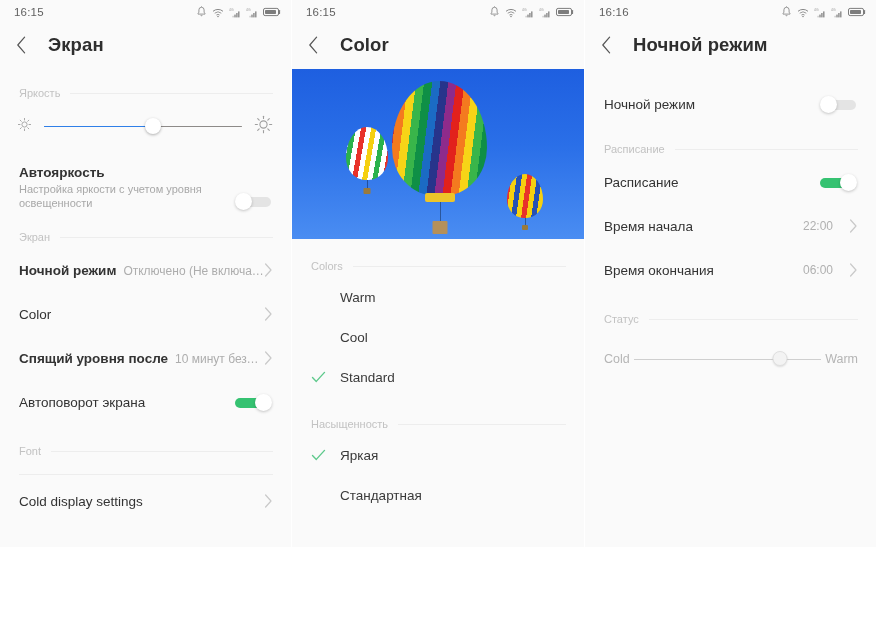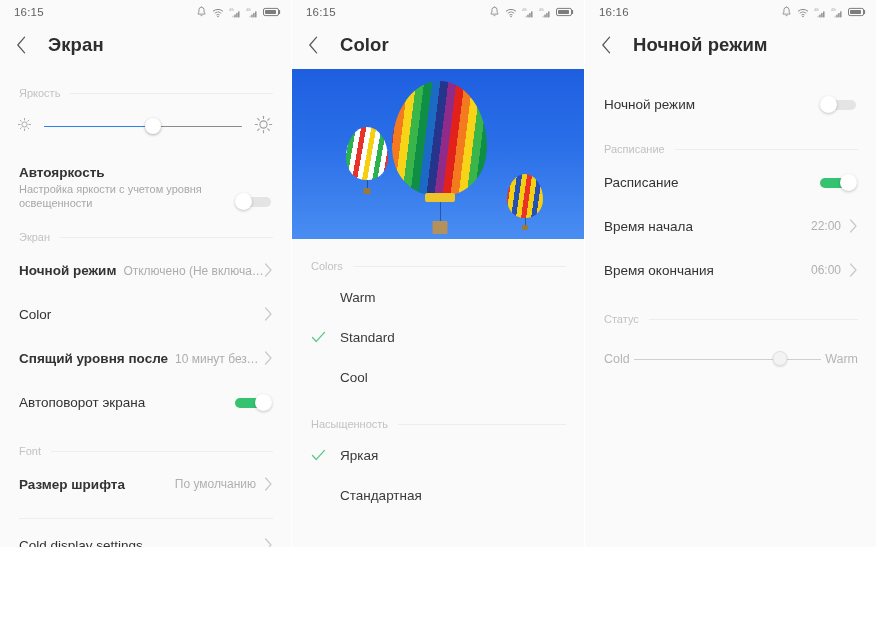--- a/index.html
+++ b/index.html
@@ -76,21 +76,21 @@
   .row-title {
     font-size: 13.5px; color: #333333; white-space: nowrap;
   }
   .row-title.b { font-weight: bold; }
   .row-sub-inline {
     font-size: 12px; color: #adadad;
     overflow: hidden; text-overflow: ellipsis; white-space: nowrap;
     flex: 1; min-width: 0;
   }
   .row-value {
-    font-size: 12px; color: #b0b0b0; white-space: nowrap; margin-right: 8px;
+    font-size: 12px; color: #b0b0b0; white-space: nowrap; margin-right: 16px;
   }
   .row-block { flex: 1; min-width: 0; }
   .row-desc {
     font-size: 11px; color: #a8a8a8; line-height: 14px; margin-top: 2px;
     max-width: 200px;
   }
   .chev { width: 9px; height: 14px; flex: 0 0 auto; }
 
   
   .toggle {
@@ -346,29 +346,20 @@
       </div>
     </div>
 
     <div class="sp16"></div>
 
     <div class="sect">
       <span class="sect-label">Font</span>
       <span class="sect-line"></span>
     </div>
 
-    <div class="row">
-      <div class="row-main">
-        <span class="row-title b">Размер шрифта</span>
-      </div>
-      <span class="row-value">По умолчанию</span>
-      <svg class="chev" viewBox="0 0 9 14">
-          <path d="M1.6 1L7 7l-5.4 6" fill="none" stroke="#c9c9c9" stroke-width="1.2" stroke-linecap="round" stroke-linejoin="round"></path>
-        </svg>
-    </div>
 
     <div class="sp12"></div>
     <div class="hair"></div>
 
     <div class="row" style="min-height:52px;">
       <div class="row-main">
         <span class="row-title">Cold display settings</span>
       </div>
       <svg class="chev" viewBox="0 0 9 14">
           <path d="M1.6 1L7 7l-5.4 6" fill="none" stroke="#c9c9c9" stroke-width="1.2" stroke-linecap="round" stroke-linejoin="round"></path>
@@ -477,30 +468,30 @@
     <div class="sect">
       <span class="sect-label">Colors</span>
       <span class="sect-line"></span>
     </div>
 
     <div class="optrow">
       <span class="check"></span>
       <span class="optlabel">Warm</span>
     </div>
     <div class="optrow">
+      <span class="check"></span>
+      <span class="optlabel">Cool</span>
+    </div>
+    <div class="optrow">
       <span class="check">
         <svg width="15" height="15" viewBox="0 0 15 15">
             <path d="M1.5 7.6L5.3 11.4 13.5 2.4" fill="none" stroke="#5ec98c" stroke-width="1.4" stroke-linecap="round" stroke-linejoin="round"></path>
           </svg>
       </span>
       <span class="optlabel">Standard</span>
-    </div>
-    <div class="optrow">
-      <span class="check"></span>
-      <span class="optlabel">Cool</span>
     </div>
 
     <div class="sp16"></div>
 
     <div class="sect">
       <span class="sect-label">Насыщенность</span>
       <span class="sect-line"></span>
     </div>
 
     <div class="optrow">

